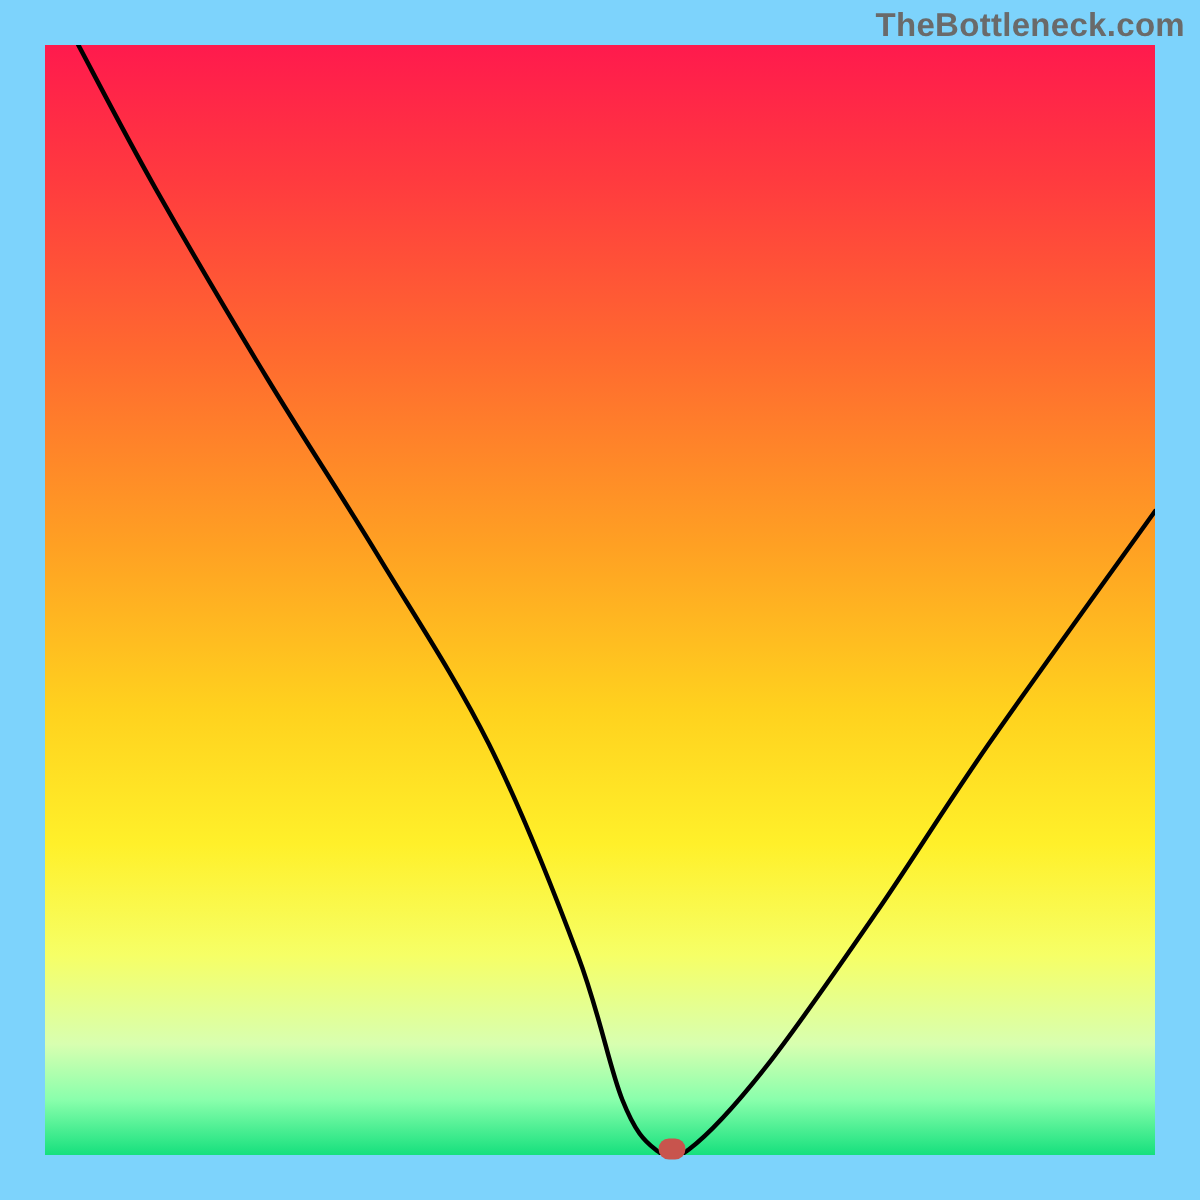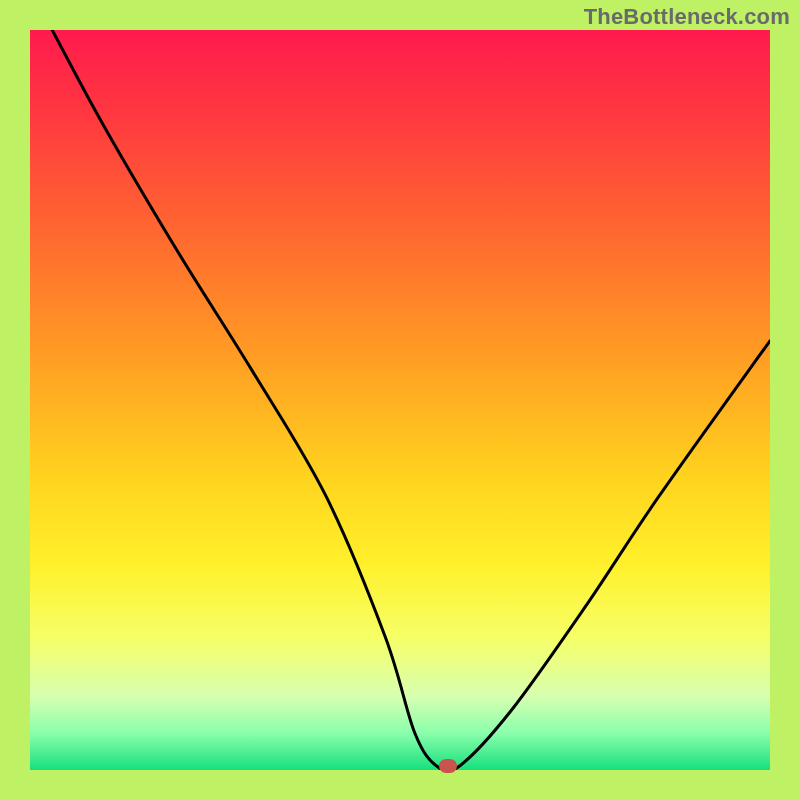--- a/index.html
+++ b/index.html
@@ -8,21 +8,21 @@
     width: 800px;
     height: 800px;
     background: #000;
     overflow: hidden;
     font-family: Arial, Helvetica, sans-serif;
   }
   .frame {
     position: relative;
     width: 800px;
     height: 800px;
-    background: #bef264;
+    background: #7dd3fc;
   }
   .watermark {
     position: absolute;
     top: 4px;
     right: 10px;
     color: #6a6a6a;
     font-size: 22px;
     font-weight: 600;
     letter-spacing: 0.2px;
     z-index: 10;

